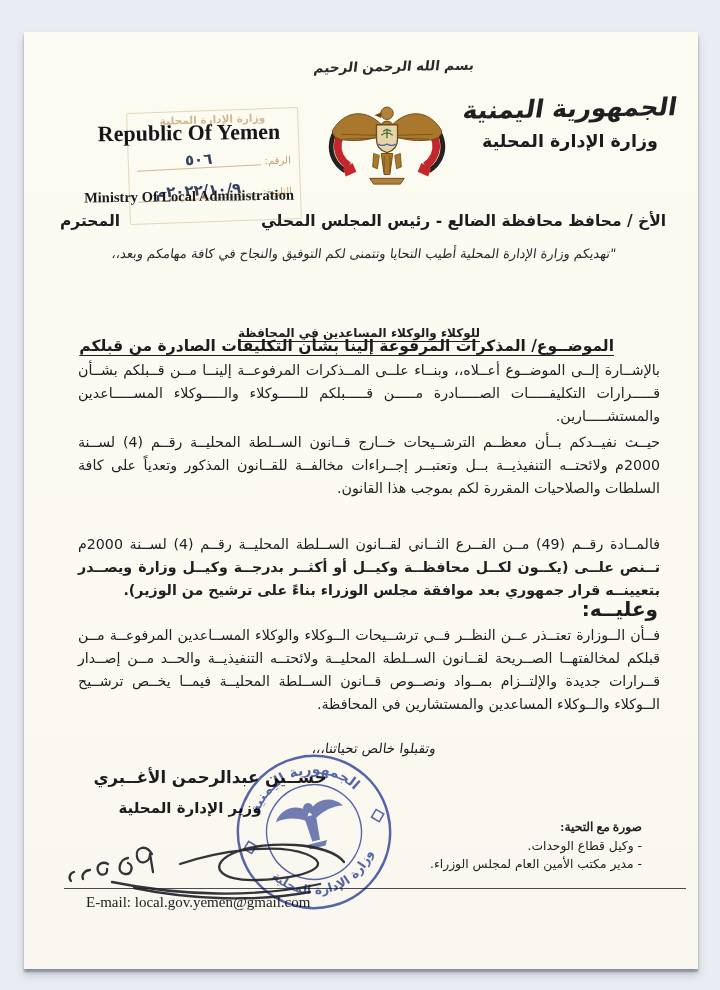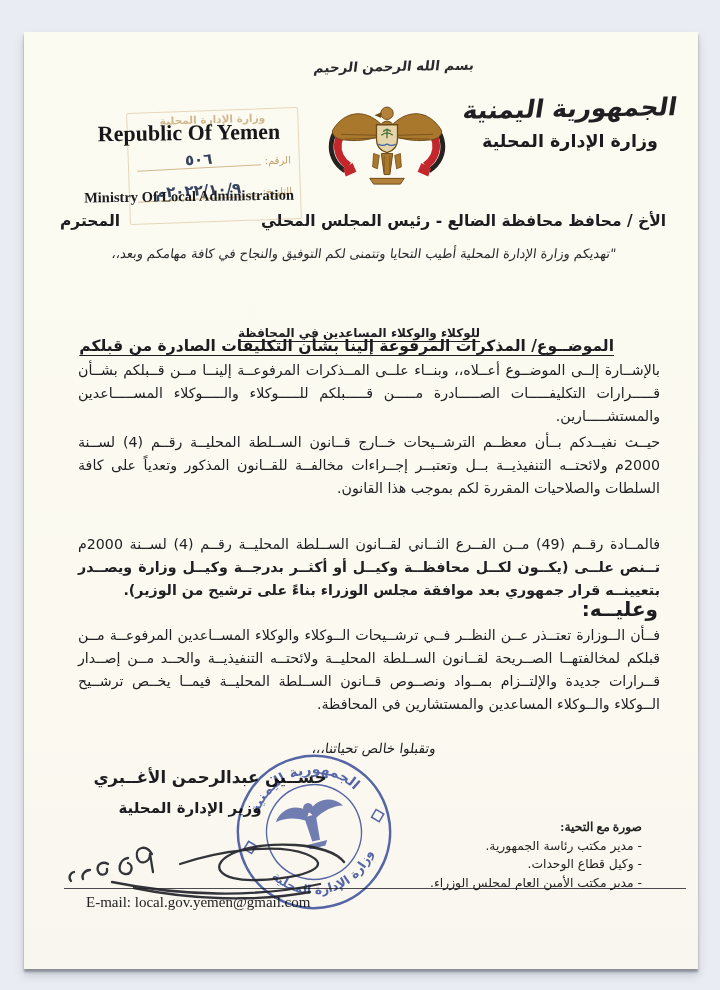--- a/index.html
+++ b/index.html
@@ -201,21 +201,20 @@
         <path d="M76,30 c-9,1 -12,15 -3,16 c7,1 9,-9 3,-11"></path>
         <path d="M56,36 c-5,-3 -12,0 -10,7 c2,6 10,4 9,-2"></path>
         <path d="M38,42 c-5,0 -9,5 -7,9"></path>
         <path d="M22,44 c-4,1 -6,6 -3,9"></path>
       </g>
     </svg>
   </div>
 
   <div class="cc">
     <div class="cc-label">صورة مع التحية:</div>
-    <div>- مدير مكتب رئاسة الجمهورية.</div>
     <div>- وكيل قطاع الوحدات.</div>
     <div>- مدير مكتب الأمين العام لمجلس الوزراء.</div>
   </div>
 
   <div class="footer-rule"></div>
   <div class="footer">
     <div class="footer-email">E-mail: local.gov.yemen@gmail.com</div>
   </div>
 
 </div>

